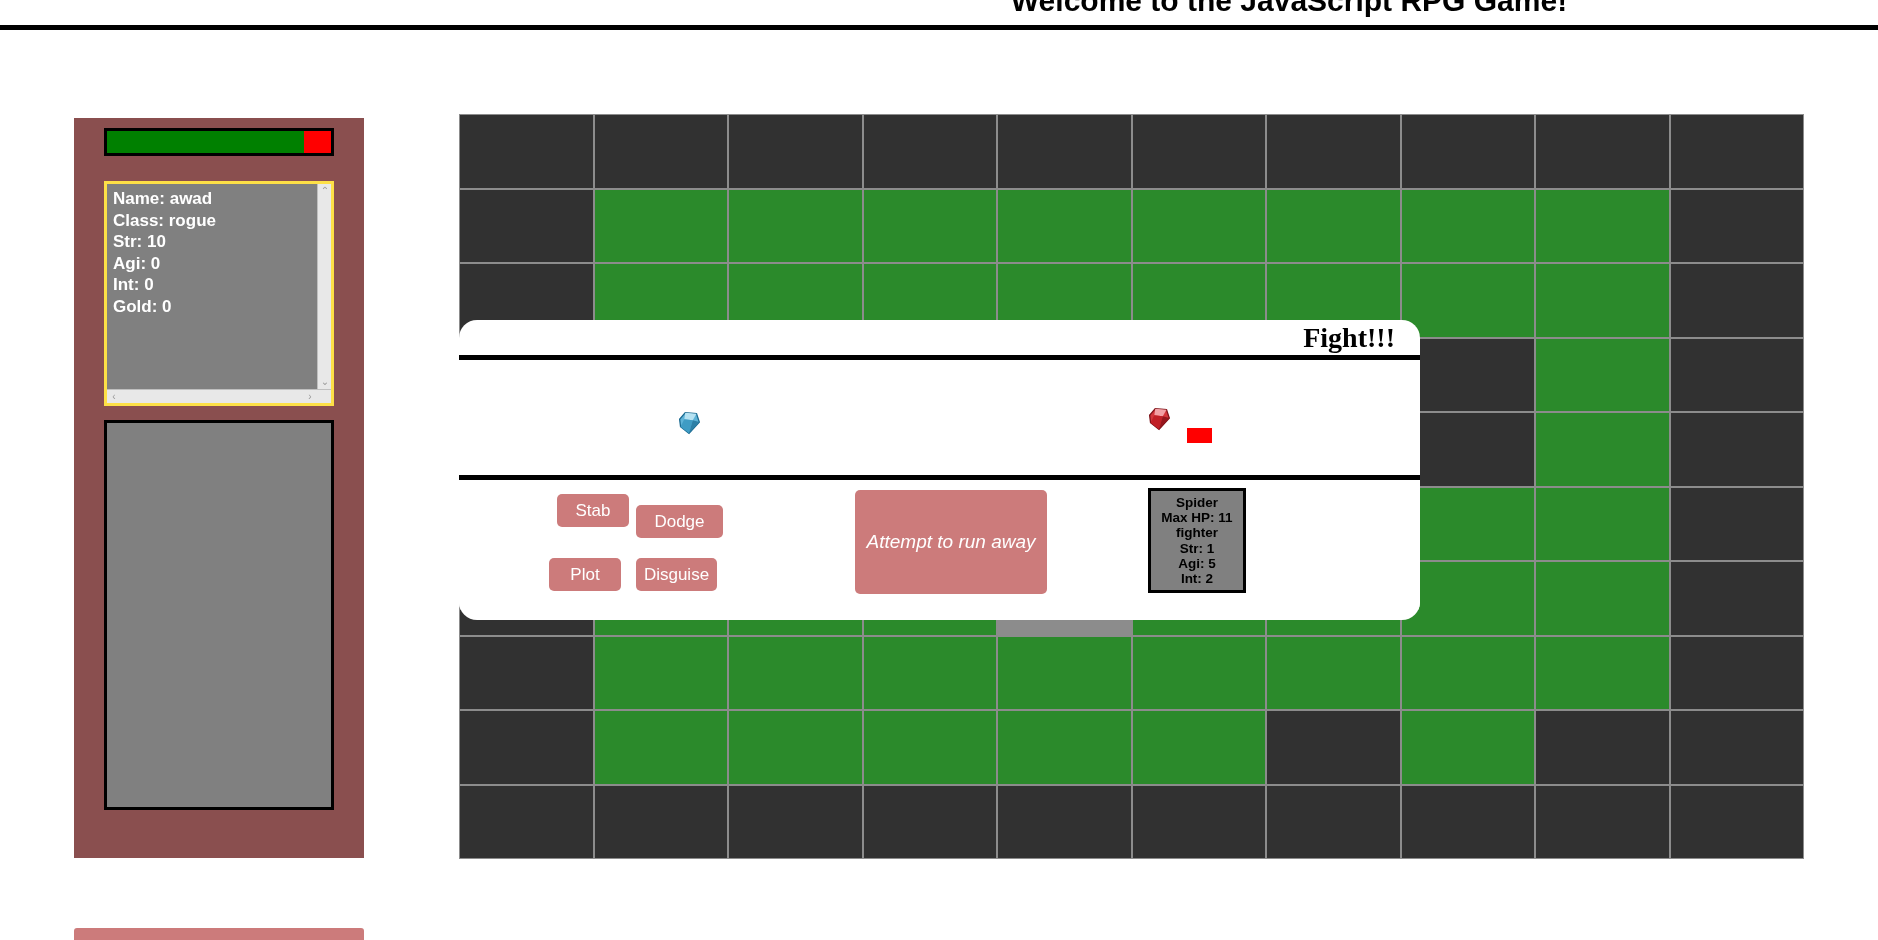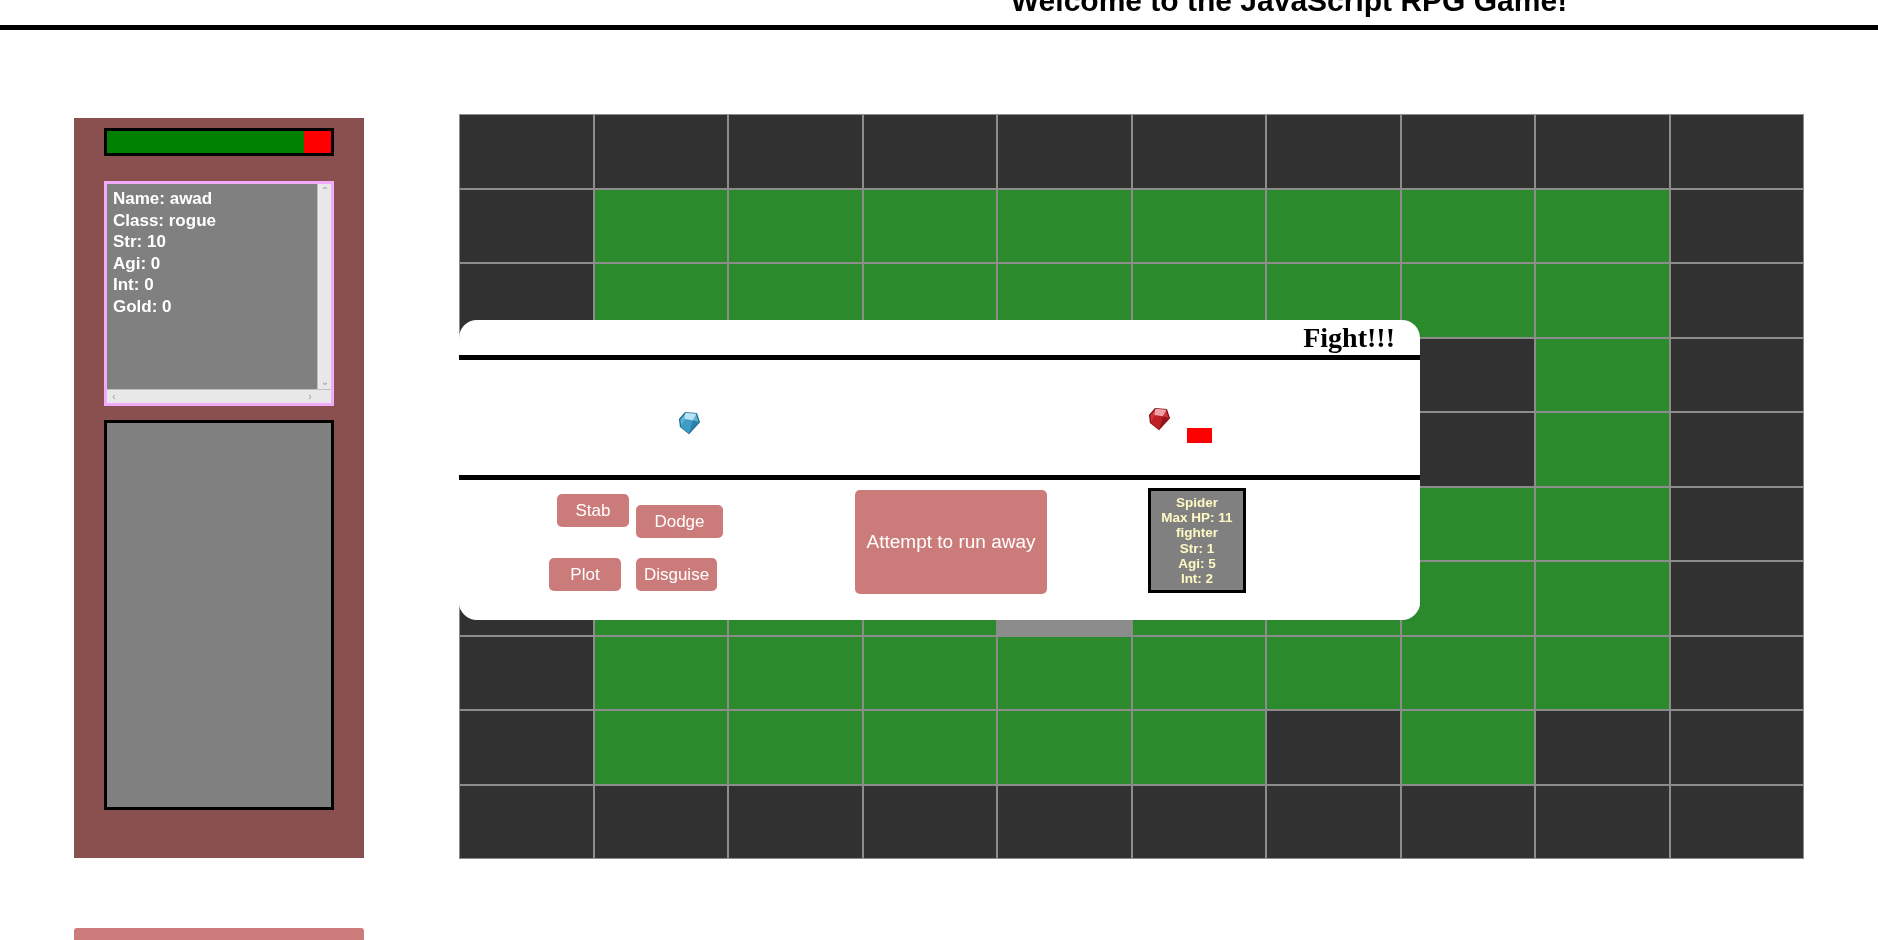--- a/index.html
+++ b/index.html
@@ -61,21 +61,21 @@
     height: 100%;
     background: #ff0000;
     flex: 1 1 auto;
   }
 
   .stats-box {
     position: relative;
     margin: 25px auto 0 auto;
     width: 230px; height: 225px;
     background: #808080;
-    border: 3px solid #f0abfc;
+    border: 3px solid #fde047;
     overflow: hidden;
   }
   .stats-text {
     position: absolute;
     left: 6px; top: 4px;
     right: 16px;
     color: #ffffff;
     font-size: 17px;
     font-weight: bold;
     line-height: 21.5px;
@@ -200,28 +200,29 @@
     text-align: center;
   }
   .btn-stab     { left: 90px;  top: 14px; width: 72px;  height: 33px; margin-left: 8px; }
   .btn-dodge    { left: 177px; top: 14px; width: 87px;  height: 33px; margin-top: 11px; }
   .btn-plot     { left: 90px;  top: 78px; width: 72px;  height: 33px; }
   .btn-disguise { left: 177px; top: 78px; width: 81px;  height: 33px; }
   .btn-run {
     left: 396px; top: 10px;
     width: 192px; height: 104px;
     font-size: 19px;
+    font-style: italic;
   }
   .enemy-card {
     position: absolute;
     left: 689px; top: 8px;
     width: 98px; height: 105px;
     background: #808080;
     border: 3px solid #000000;
-    color: #fef9c3;
+    color: #000000;
     font-size: 13.5px;
     line-height: 15.2px;
     text-align: center;
     font-weight: bold;
     padding-top: 4px;
     white-space: pre;
   }
 </style>
 </head>
 <body>

